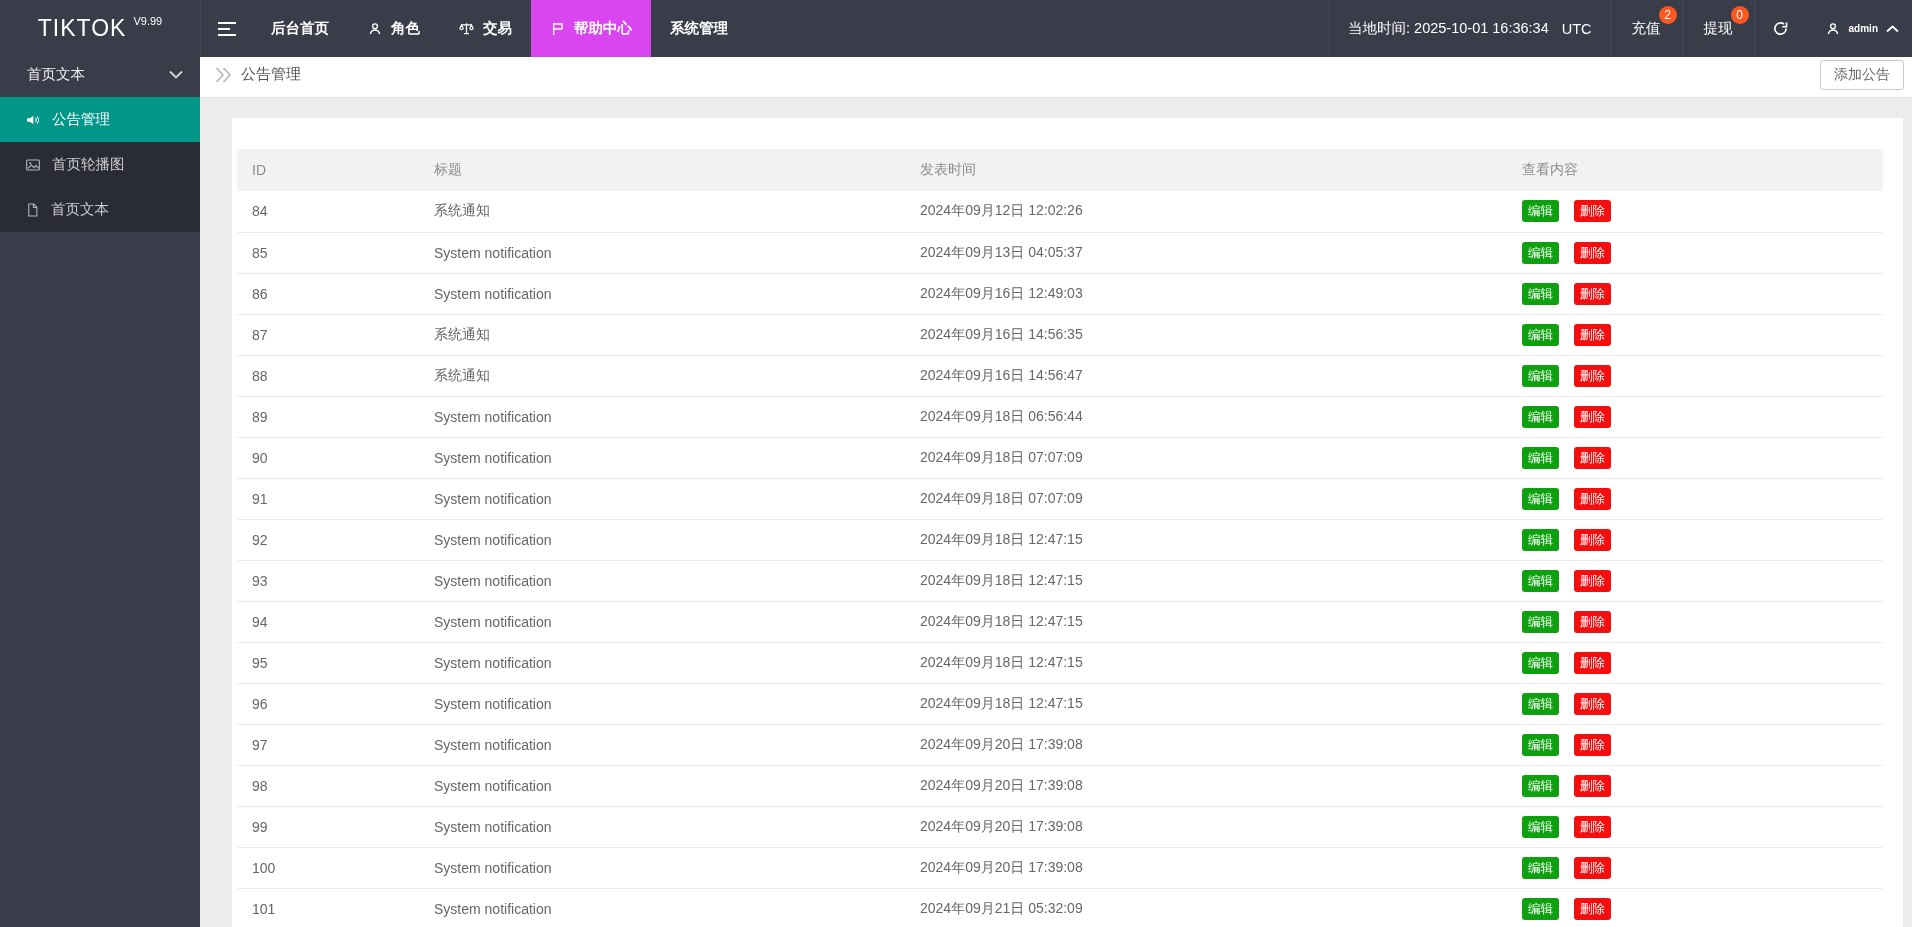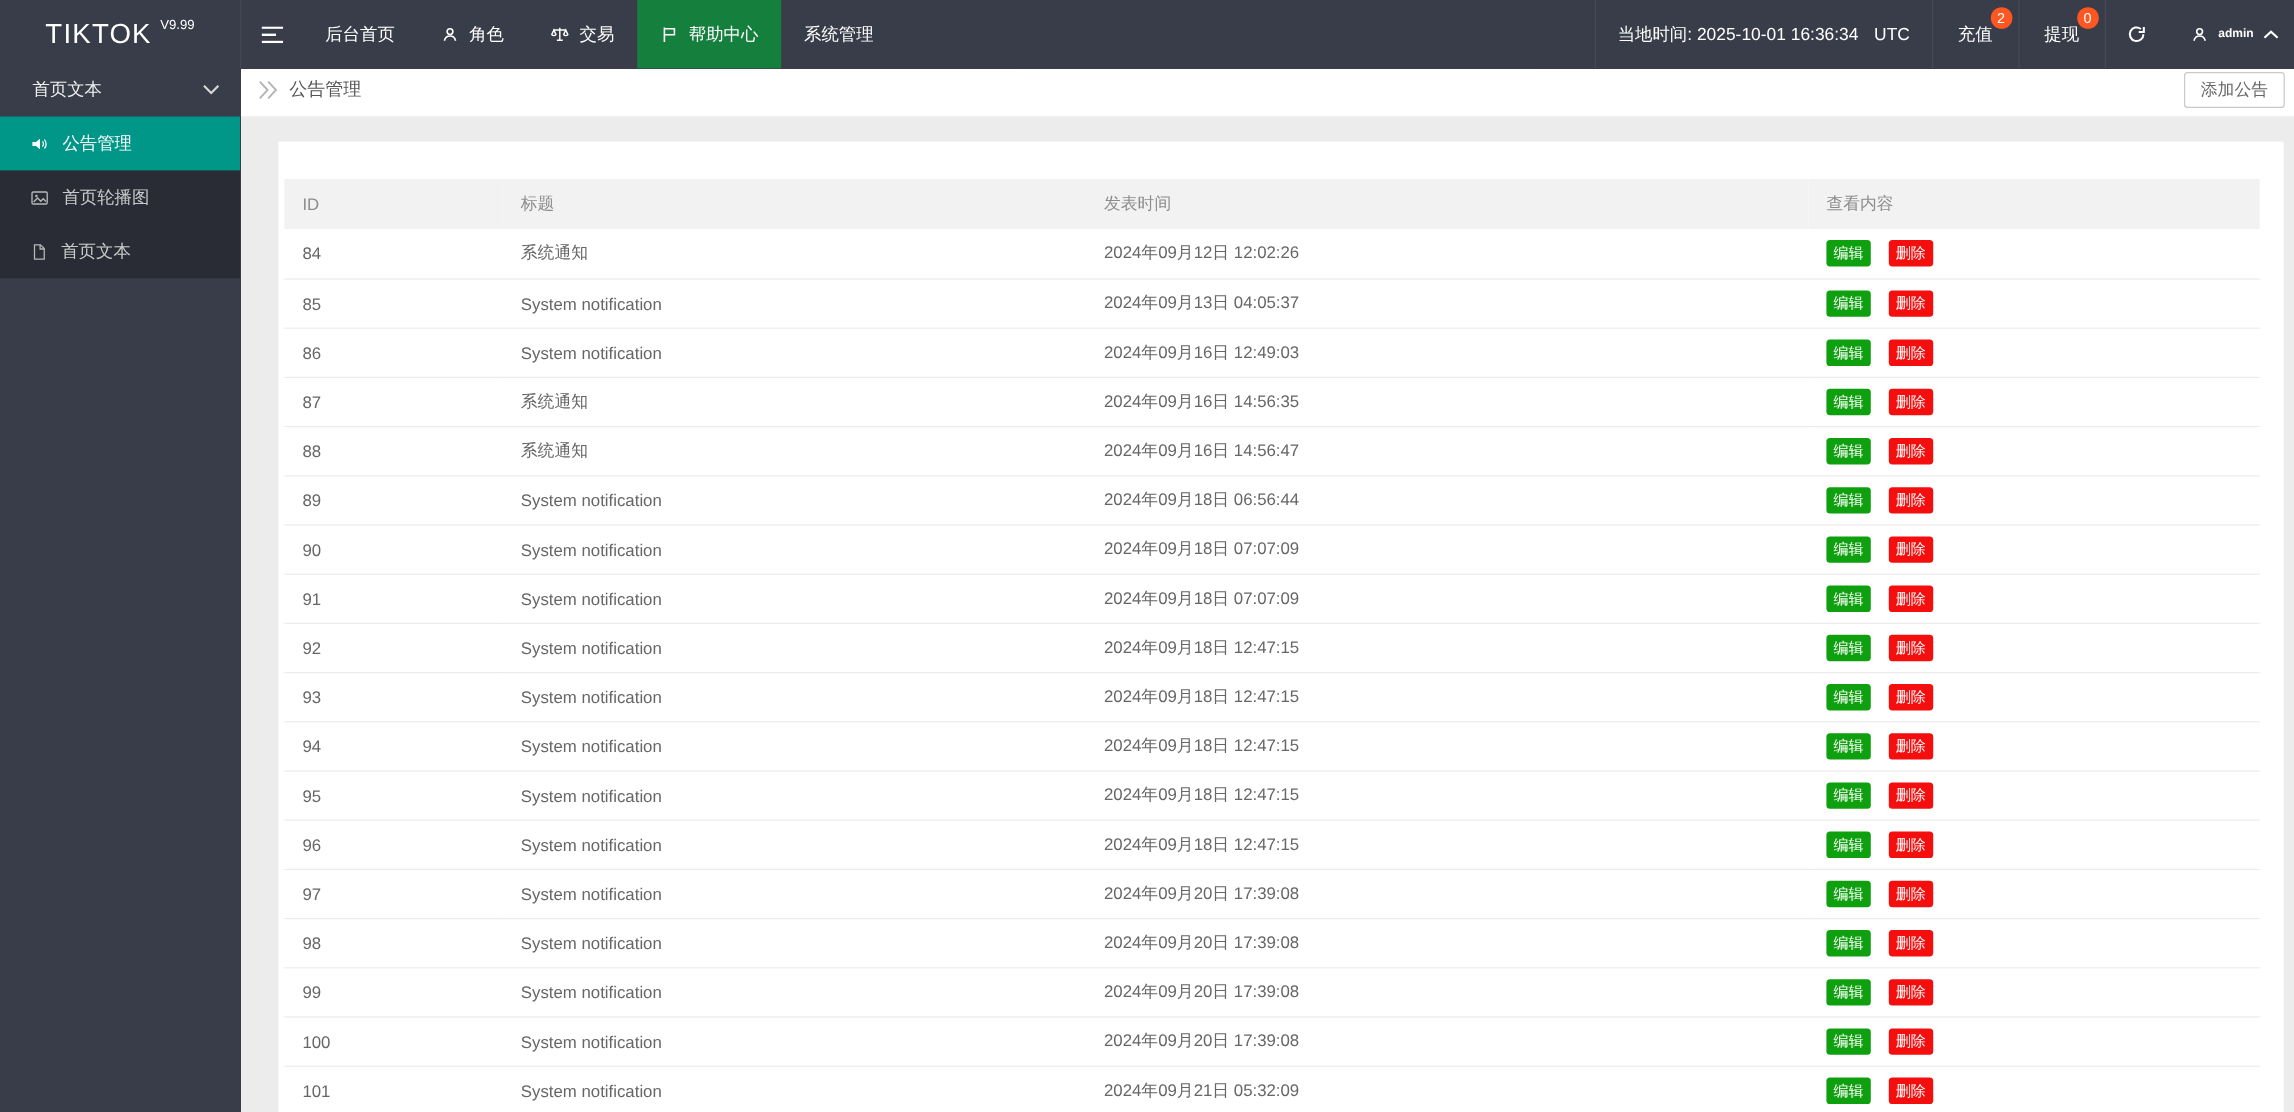--- a/index.html
+++ b/index.html
@@ -6,23 +6,23 @@
   html,body { width:1912px; height:927px; overflow:hidden; }
   body { font-family:"Liberation Sans","DejaVu Sans",sans-serif; background:#ececec; color:#666; }
   svg { display:block; }
 
   
   .topbar { position:fixed; top:0; left:0; width:1912px; height:57px; background:#393D49; color:#fff; display:flex; align-items:stretch; z-index:100; }
   .logo { width:200px; display:flex; align-items:center; justify-content:center; cursor:pointer; }
   .logo-text { font-size:23px; letter-spacing:1px; color:#fff; font-weight:400; }
   .logo-ver { font-size:11px; margin-left:7px; transform:translateY(-8px); color:#fff; }
   .nav-toggle { width:52px; display:flex; align-items:center; justify-content:center; border-left:1px solid rgba(255,255,255,.06); cursor:pointer; }
-  .nav { display:flex; align-items:stretch; }
+  .nav { display:flex; align-items:stretch;font-weight:bold; }
   .nav-item { display:flex; align-items:center; gap:8px; padding:0 19px; font-size:14.5px; cursor:pointer; white-space:nowrap; }
-  .nav-item.active { background:#15803d; }
+  .nav-item.active { background:#d946ef; }
   .topbar-right { margin-left:auto; display:flex; align-items:stretch; }
   .tb-time { display:flex; align-items:center; padding:0 18px; border-left:1px solid rgba(255,255,255,.07); font-size:14.5px; white-space:nowrap; }
   .tb-utc { margin-left:13px; }
   .tb-badge-item { position:relative; display:flex; align-items:center; padding:0 21px; border-left:1px solid rgba(255,255,255,.07); font-size:14.5px; cursor:pointer; }
   .badge { position:absolute; top:6px; right:5px; min-width:18px; height:18px; border-radius:9px; background:#FF5722; color:#fff; font-size:12px; line-height:18px; text-align:center; padding:0 4px; }
   .tb-refresh { display:flex; align-items:center; padding:0 17px; border-left:1px solid rgba(255,255,255,.07); cursor:pointer; }
   .tb-user { display:flex; align-items:center; gap:8px; padding:0 13px 0 19px; font-size:10px; font-weight:bold; cursor:pointer; }
 
   
   .sidebar { position:fixed; top:52px; left:0; width:200px; height:875px; background:#393D49; z-index:90; }

